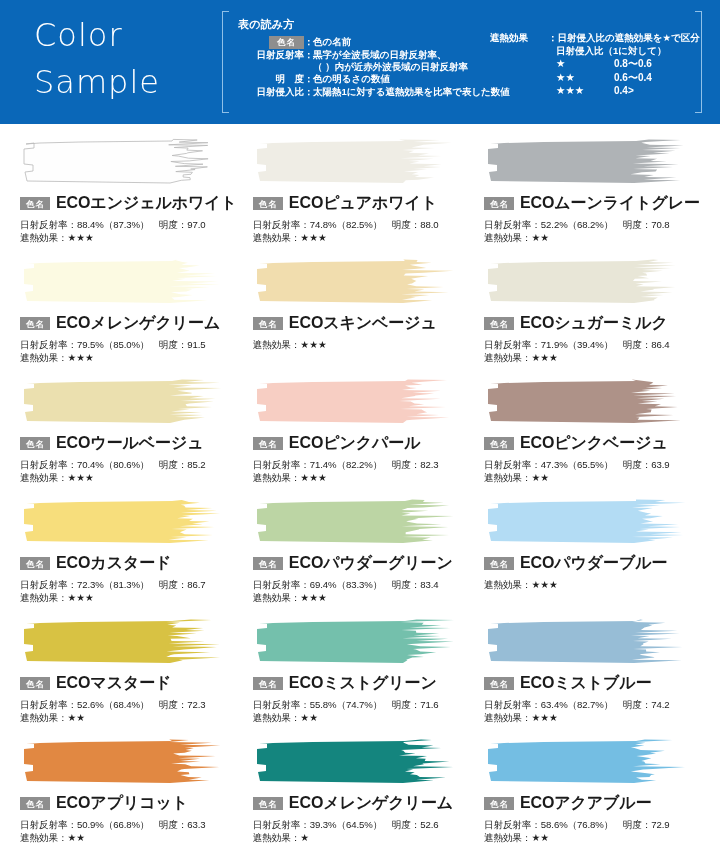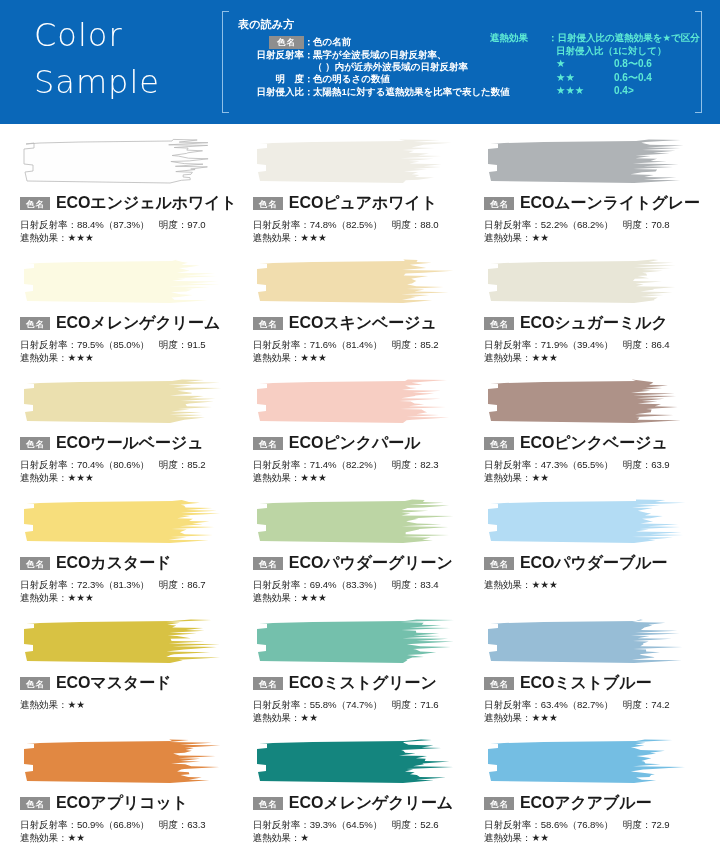--- a/index.html
+++ b/index.html
@@ -55,21 +55,21 @@
   .lrow .sep { width: 9px; flex: 0 0 9px; text-align:center; }
   .lrow .v { font-weight: bold; white-space: nowrap; }
   .badge-inline {
     display: inline-block; background: #8e8e8e; color: #fff;
     font-size: 8.5px; padding: 1px 8px; line-height: 11px;
     letter-spacing: 1px; font-weight: bold;
   }
   .lrow.badge-row .k { display:flex; justify-content:flex-end; align-items:center; }
 
   .legend-right {
-    position: absolute; left: 268px; top: 20px; width: 210px; color: #5eead4;
+    position: absolute; left: 268px; top: 20px; width: 210px; color: #ffffff;
   }
   .rrow { display: flex; font-size: 9.5px; line-height: 13px; font-weight: bold; }
   .rrow .k { flex: 0 0 58px; white-space: nowrap; }
   .rrow .sep { flex: 0 0 8px; }
   .rrow .v { white-space: nowrap; }
   .starline { display: flex; font-size: 10px; line-height: 13.5px; font-weight: bold; padding-left: 66px; }
   .starline .st { flex: 0 0 58px; letter-spacing: 0px; font-size: 10.5px; }
   .starline .rg { }
 
   
@@ -249,21 +249,20 @@
         <div class="swatch-box">
           <svg width="205" height="56" viewBox="0 0 205 56" xmlns="http://www.w3.org/2000/svg">
             <path d="M 6 10 L 14 9 L 14 14 L 4 15 L 4 30 L 13 31 L 13 37 L 5 38 L 7 47 L 150 49 L 179.2 46.3 L 149.0 45.7 L 162.7 43.6 L 157.5 43.0 L 176.3 40.9 L 148.0 40.3 L 195.7 38.3 L 161.3 37.6 L 171.4 35.6 L 153.4 35.0 L 190.6 32.9 L 163.1 32.3 L 154.0 30.2 L 159.0 29.6 L 162.2 27.5 L 163.5 26.9 L 158.2 24.8 L 160.6 24.2 L 175.3 22.1 L 150.6 21.5 L 152.6 19.4 L 170.4 18.8 L 200.4 16.8 L 149.1 16.1 L 173.1 14.1 L 170.8 13.5 L 159.8 11.4 L 156.9 10.8 L 178.6 8.7 L 163.5 8.1 L 164.6 6.0 L 150.4 5.4 L 152 7 L 60 8 L 20 9 Z" fill="#F1DDAE"></path>
           </svg>
         </div>
         <div class="name-line">
           <span class="cname-badge">色名</span>
           <span class="cname">ECOスキンベージュ</span>
         </div>
         <div class="stats">
-          <div class="stat-line">日射反射率：71.6%（81.4%）　明度：85.2</div>
           <div class="stat-line"><span>遮熱効果：</span><span class="stars">★★★</span></div>
         </div>
       </div>
       <div class="cell">
         <div class="swatch-box">
           <svg width="205" height="56" viewBox="0 0 205 56" xmlns="http://www.w3.org/2000/svg">
             <path d="M 6 10 L 14 9 L 14 14 L 4 15 L 4 30 L 13 31 L 13 37 L 5 38 L 7 47 L 150 49 L 170.6 46.3 L 169.7 45.7 L 173.9 43.6 L 156.1 43.0 L 179.6 40.9 L 161.8 40.3 L 188.5 38.3 L 156.2 37.6 L 170.4 35.6 L 168.6 35.0 L 191.4 32.9 L 152.0 32.3 L 159.7 30.2 L 151.2 29.6 L 178.1 27.5 L 149.0 26.9 L 150.8 24.8 L 165.1 24.2 L 153.6 22.1 L 163.2 21.5 L 162.1 19.4 L 158.1 18.8 L 178.9 16.8 L 157.7 16.1 L 187.4 14.1 L 149.0 13.5 L 191.9 11.4 L 152.5 10.8 L 189.3 8.7 L 164.5 8.1 L 174.4 6.0 L 169.2 5.4 L 152 7 L 60 8 L 20 9 Z" fill="#E8E6D7"></path>
           </svg>
         </div>
         <div class="name-line">
@@ -368,20 +367,21 @@
         <div class="swatch-box">
           <svg width="205" height="56" viewBox="0 0 205 56" xmlns="http://www.w3.org/2000/svg">
             <path d="M 6 10 L 14 9 L 14 14 L 4 15 L 4 30 L 13 31 L 13 37 L 5 38 L 7 47 L 150 49 L 162.9 46.3 L 158.5 45.7 L 200.1 43.6 L 146.3 43.0 L 150.7 40.9 L 154.1 40.3 L 190.4 38.3 L 146.4 37.6 L 163.9 35.6 L 170.8 35.0 L 197.0 32.9 L 152.4 32.3 L 200.0 30.2 L 148.5 29.6 L 184.9 27.5 L 151.6 26.9 L 150.5 24.8 L 170.8 24.2 L 157.1 22.1 L 147.5 21.5 L 176.6 19.4 L 149.6 18.8 L 184.4 16.8 L 165.8 16.1 L 183.2 14.1 L 152.1 13.5 L 156.2 11.4 L 147.3 10.8 L 160.0 8.7 L 146.1 8.1 L 191.4 6.0 L 170.8 5.4 L 152 7 L 60 8 L 20 9 Z" fill="#D8C243"></path>
           </svg>
         </div>
         <div class="name-line">
           <span class="cname-badge">色名</span>
           <span class="cname">ECOマスタード</span>
         </div>
         <div class="stats">
+          <div class="stat-line">日射反射率：52.6%（68.4%）　明度：72.3</div>
           <div class="stat-line"><span>遮熱効果：</span><span class="stars">★★</span></div>
         </div>
       </div>
       <div class="cell">
         <div class="swatch-box">
           <svg width="205" height="56" viewBox="0 0 205 56" xmlns="http://www.w3.org/2000/svg">
             <path d="M 6 10 L 14 9 L 14 14 L 4 15 L 4 30 L 13 31 L 13 37 L 5 38 L 7 47 L 150 49 L 154.4 46.3 L 153.2 45.7 L 159.3 43.6 L 170.9 43.0 L 153.9 40.9 L 167.8 40.3 L 183.2 38.3 L 167.3 37.6 L 162.9 35.6 L 160.0 35.0 L 197.8 32.9 L 167.4 32.3 L 153.7 30.2 L 166.7 29.6 L 200.7 27.5 L 163.2 26.9 L 195.1 24.8 L 149.3 24.2 L 187.4 22.1 L 160.2 21.5 L 186.1 19.4 L 163.3 18.8 L 162.9 16.8 L 148.4 16.1 L 197.4 14.1 L 156.2 13.5 L 188.2 11.4 L 168.9 10.8 L 170.7 8.7 L 147.2 8.1 L 201.2 6.0 L 163.6 5.4 L 152 7 L 60 8 L 20 9 Z" fill="#74C0AC"></path>
           </svg>
         </div>
         <div class="name-line">

